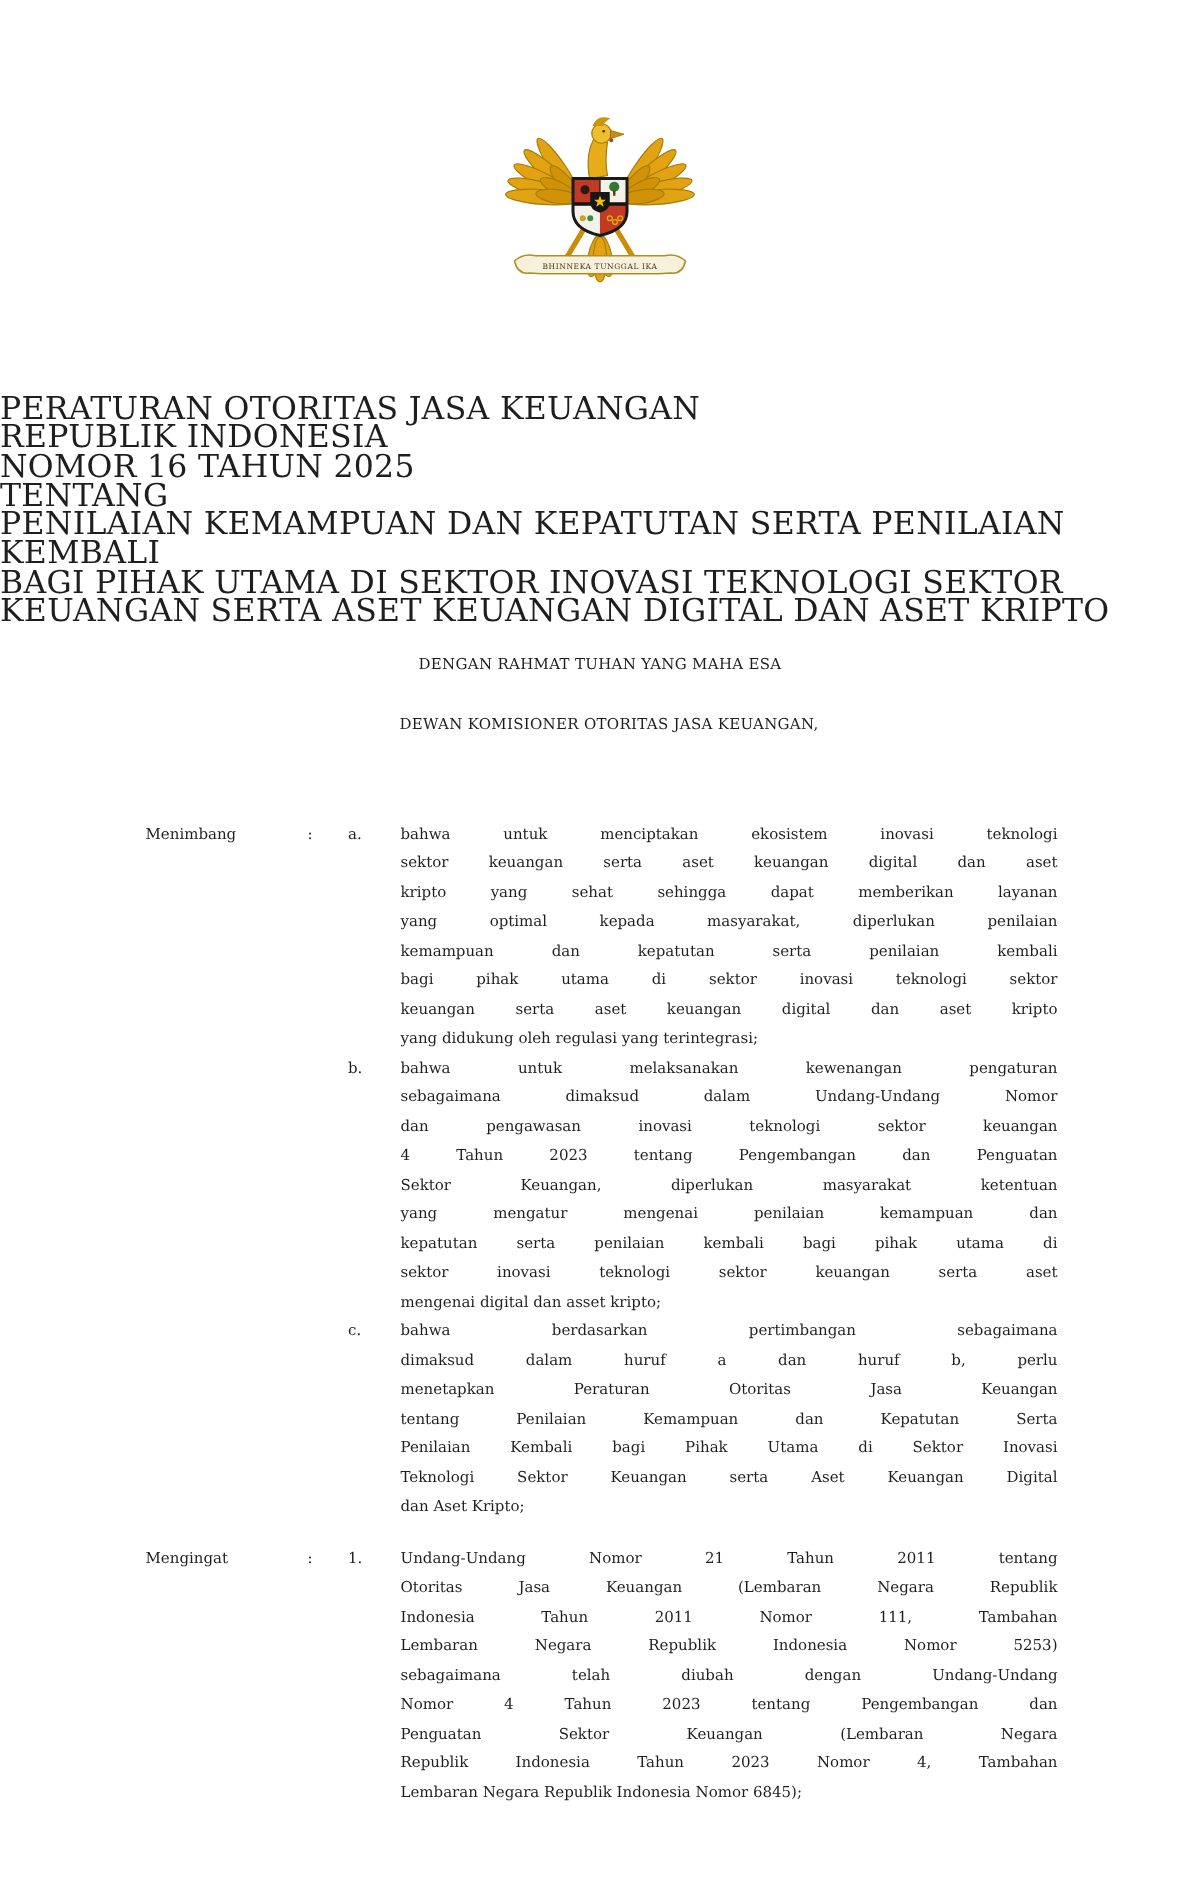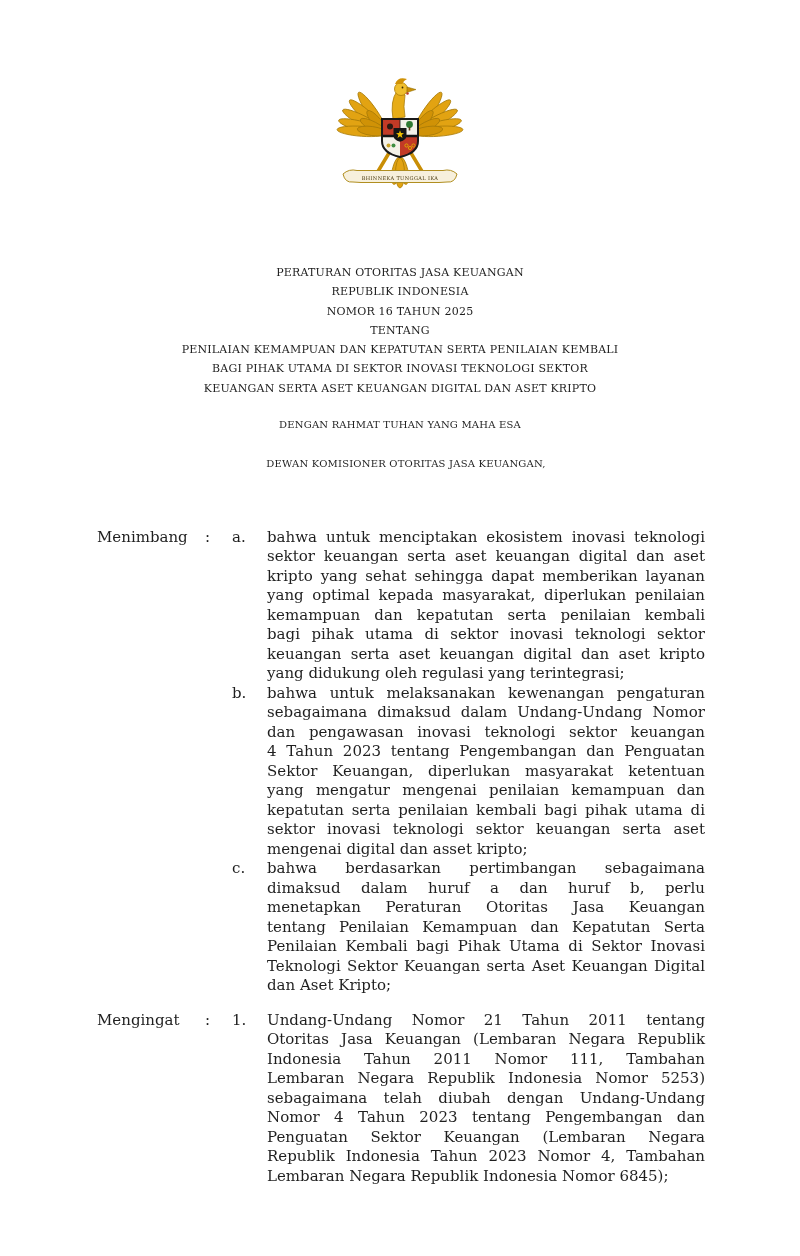--- a/index.html
+++ b/index.html
@@ -8,34 +8,33 @@
     width:800px; height:1256px;
     margin:0 auto;
     background:#ffffff;
     font-family:"DejaVu Serif","Liberation Serif",serif;
     color:#222222;
     overflow:hidden;
   }
   .emblem { display:block; margin:75px auto 0; }
   .title-block {
     margin-top:66px;
-    text-align:center;
-    font-size:11px;
+    font-size:21px;
     line-height:19.3px;
     letter-spacing:0.2px;
     color:#1e1e1e;
   }
   .center-line { text-align:center; font-size:10px; line-height:19.3px; letter-spacing:0.2px; color:#1e1e1e; }
   .invocation { margin-top:17px; }
   .issuer { margin-top:20px;margin-left:12px; }
   .section {
     display:flex;
     padding-left:97px;
     padding-right:95px;
-    font-size:15px;
+    font-size:10px;
     line-height:19.5px;
     color:#1f1f1f;
   }
   .menimbang-section { margin-top:54px; }
   .mengingat-section { margin-top:15px; }
   .sec-label { width:108px; flex:0 0 108px; }
   .sec-colon { width:27px; flex:0 0 27px; }
   .items { flex:1 1 auto; min-width:0; }
   .item { display:flex; }
   .marker { width:35px; flex:0 0 35px; }

